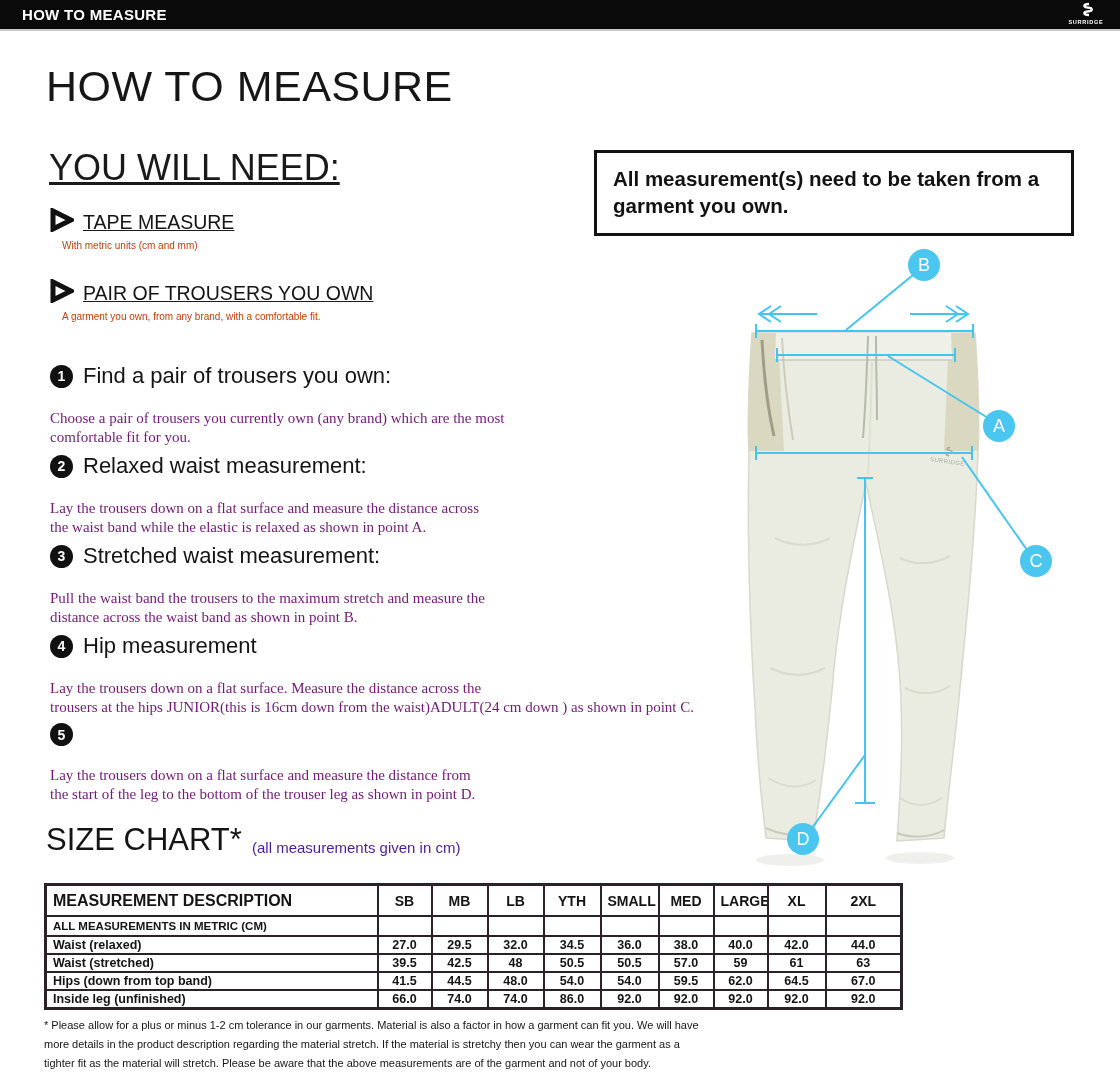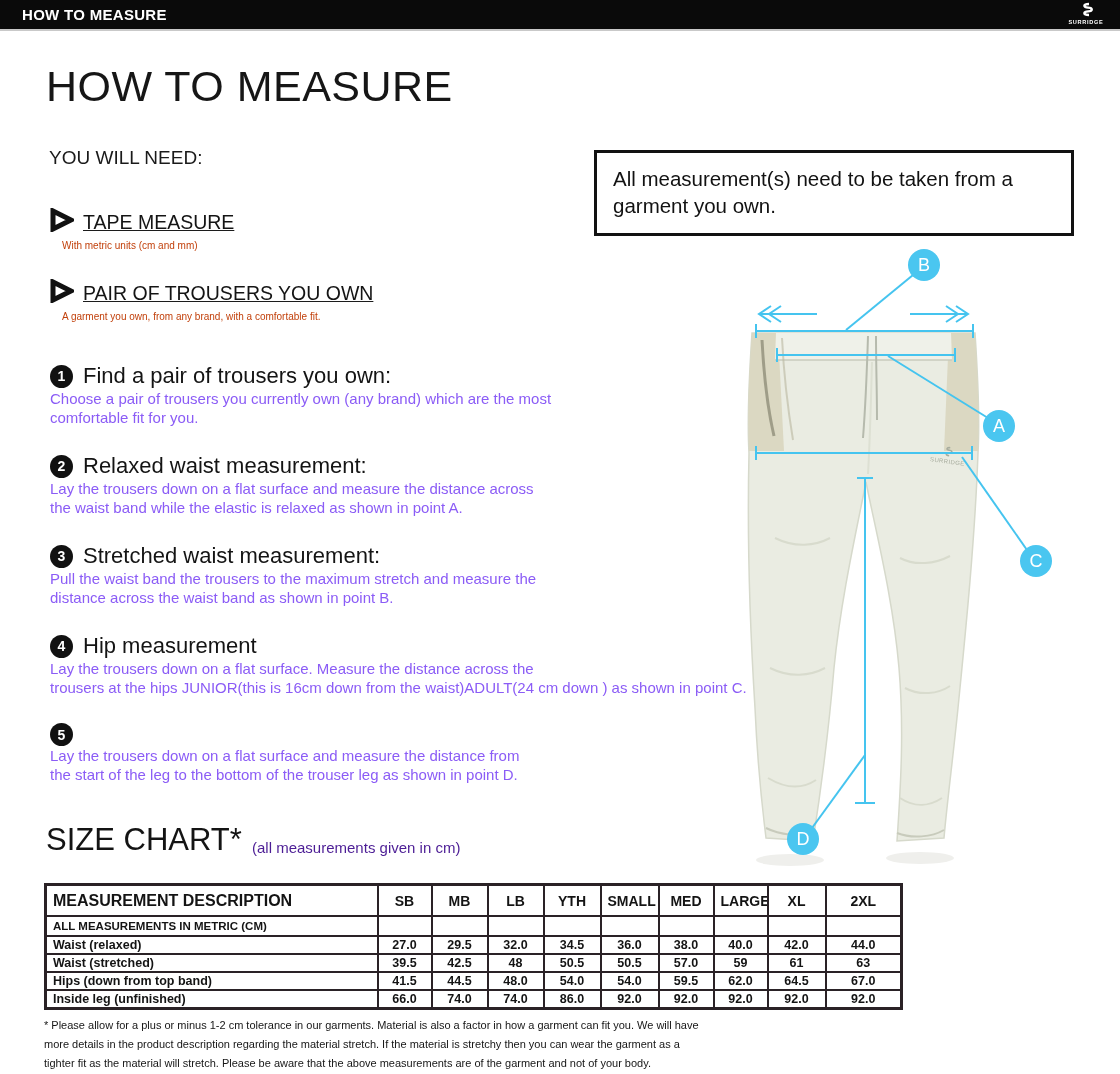--- a/index.html
+++ b/index.html
@@ -11,43 +11,43 @@
   .header-bar{
     position:absolute;left:0;top:0;width:1120px;height:29px;background:#0a0a0a;
     display:flex;align-items:center;justify-content:space-between;
   }
   .header-bar .bar-title{color:#ffffff;font-size:15px;font-weight:bold;letter-spacing:.3px;padding-left:22px;}
   .header-bar .bar-logo{margin-right:12px;display:flex;flex-direction:column;align-items:center;}
   .header-divider{position:absolute;left:0;top:29px;width:1120px;height:2px;background:#c9c9c9;}
 
   
   .page-title{position:absolute;left:46px;top:62px;font-size:43px;line-height:1.15;color:#161616;letter-spacing:.5px;}
-  .need-heading{position:absolute;left:49px;top:147px;font-size:19px;color:#1a1a1a;}
+  .need-heading{position:absolute;left:49px;top:147px;font-size:36px;color:#1a1a1a;text-decoration:underline;}
 
   .need-item{position:absolute;left:50px;}
   .need-item .row{display:flex;align-items:center;gap:9px;text-decoration:underline;}
   .need-item .label{font-size:19.5px;color:#141414;}
   .need-desc{font-size:10px;color:#c2410c;margin-top:4px;margin-left:12px;white-space:nowrap;}
 
   .step{position:absolute;left:50px;}
   .step .row{display:flex;align-items:center;gap:10px;}
   .step-circle{
     width:23px;height:23px;border-radius:50%;background:#111;color:#fff;flex:0 0 23px;
     font-size:14px;font-weight:bold;display:flex;align-items:center;justify-content:center;
   }
   .step-title{font-size:22px;color:#141414;}
-  .step-body{margin-top:0;font-size:15px;line-height:19px;color:#8b5cf6;}
+  .step-body{margin-top:20px;font-size:15px;line-height:19px;color:#701a75;font-family:Liberation Serif, serif;}
   .step-body div{white-space:nowrap;}
 
   
   .note-box{
     position:absolute;left:594px;top:150px;width:442px;height:56px;
     border:3px solid #121212;padding:12px 16px;font-size:20.5px;line-height:27px;color:#121212;
   }
-  .note-box div{white-space:nowrap;}
+  .note-box div{white-space:nowrap;font-weight:bold;}
 
   
   .diagram{position:absolute;left:700px;top:238px;width:380px;height:645px;}
   .ann-line{stroke:#45c4ef;stroke-width:2;fill:none;}
   .ann-circle{fill:#4ac6f0;}
   .ann-letter{fill:#ffffff;font-size:18px;font-family:"Liberation Sans",sans-serif;text-anchor:middle;}
 
   
   .chart-heading{position:absolute;left:46px;top:822px;font-size:31px;color:#141414;}
   .chart-subheading{position:absolute;left:252px;top:839px;font-size:15px;color:#4c1d95;}

